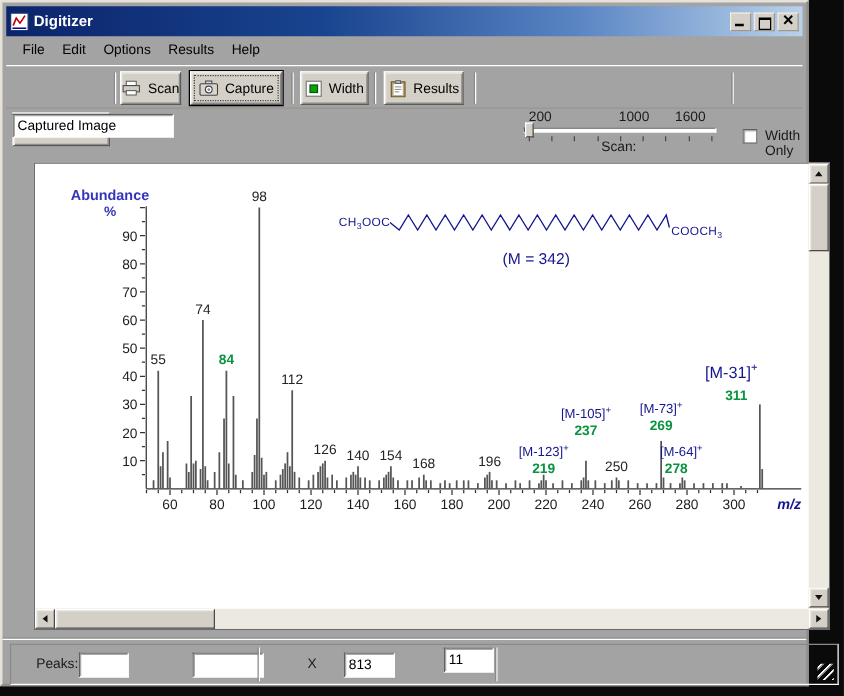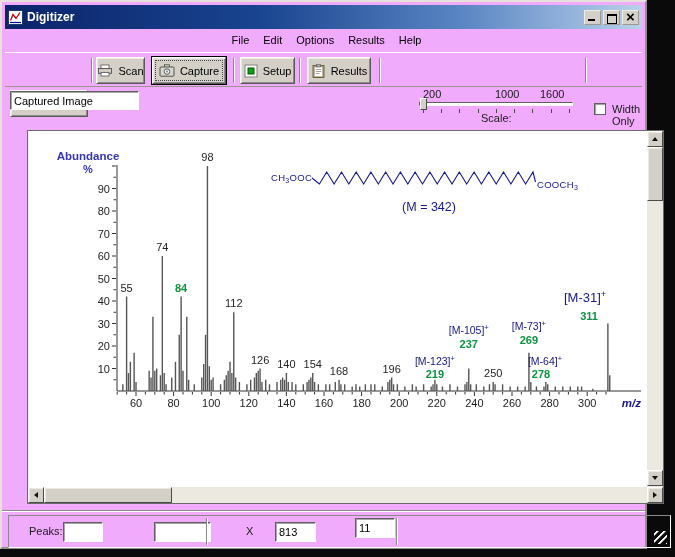--- a/index.html
+++ b/index.html
@@ -1,32 +1,32 @@
 <!DOCTYPE html>
 <html><head>
 <meta charset="utf-8">
 <style>
   html,body{margin:0;padding:0;background:#0a0a0a;width:675px;height:557px;overflow:hidden;
     font-family:"Liberation Sans",sans-serif;}
   *{box-sizing:border-box;}
-  .win{position:absolute;left:0;top:0;width:647px;height:549px;background:#f0abfc;
+  .win{position:absolute;left:0;top:0;width:647px;height:549px;background:#a3a3a3;
     border:2px outset #e6e2da;}
   
   .titlebar{position:absolute;left:3px;top:3px;right:3px;height:24px;
     background:linear-gradient(90deg,#0b246b 0%,#19448f 40%,#5b86c4 72%,#b9d1ea 100%);
     display:flex;align-items:center;padding:0 3px;}
   .ticon{width:15px;height:15px;margin-right:4px;flex:0 0 auto;}
   .ttext{color:#fff;font-weight:bold;font-size:12px;flex:1 1 auto;}
   .wbtns{display:flex;gap:2px;}
   .wbtn{width:17px;height:15px;background:#d4d0c8;border:1px outset #efece5;position:relative;cursor:default;}
   .gmin::before{content:"";position:absolute;left:3px;bottom:3px;width:7px;height:2px;background:#000;}
   .gmax::before{content:"";position:absolute;left:3px;top:3px;width:8px;height:7px;border:1px solid #000;border-top-width:2px;}
   .gcls::before{content:"×";position:absolute;left:0;right:0;top:-3px;text-align:center;font-size:15px;font-weight:bold;color:#000;}
   
-  .menubar{position:absolute;left:3px;top:28px;right:3px;height:21px;padding-left:6px;font-size:11px;text-align:center;}
+  .menubar{position:absolute;left:3px;top:28px;right:3px;height:21px;padding-left:6px;font-size:11px;}
   .mitem{display:inline-block;padding:4px 7px 3px;}
   
   .toolbar{position:absolute;left:3px;top:50px;right:3px;height:35px;
     border-top:1px solid #fff;border-bottom:1px solid #9a968e;}
   .tbtn{position:absolute;top:4px;height:27px;background:#d4d0c8;
     border:1px solid;border-color:#fff #5a5a5a #5a5a5a #fff;
     box-shadow:inset 1px 1px 0 #ece9e2,inset -1px -1px 0 #8a8a8a;
     display:flex;align-items:center;justify-content:center;gap:5px;font-size:11px;color:#000;cursor:default;}
   .tbtn.defbtn{box-shadow:0 0 0 1px #000,inset 1px 1px 0 #ece9e2,inset -1px -1px 0 #8a8a8a;}
   .tbtn.defbtn::after{content:"";position:absolute;inset:3px;outline:1px dotted #444;}
@@ -123,21 +123,21 @@
         <circle cx="8" cy="7.6" r="1.1" fill="#7788aa"></circle>
       </svg>
       <span>Capture</span>
     </div>
     <span class="tsep" style="left:228px;"></span>
     <div class="tbtn" style="left:235px;width:55px;">
       <svg width="14" height="14" viewBox="0 0 14 14">
         <rect x="1" y="1" width="12" height="12" fill="#fff" stroke="#808080"></rect>
         <rect x="4" y="4" width="6" height="6" fill="#0ca00c" stroke="#055a05"></rect>
       </svg>
-      <span>Setup</span>
+      <span>Width</span>
     </div>
     <span class="tsep" style="left:294px;"></span>
     <div class="tbtn" style="left:302px;width:64px;">
       <svg width="15" height="14" viewBox="0 0 15 14">
         <rect x="2" y="1.5" width="11" height="12" fill="#c9a368" stroke="#5a4a1a" stroke-width="0.8"></rect>
         <rect x="3.5" y="3" width="8" height="9.5" fill="#fff" stroke="#999" stroke-width="0.5"></rect>
         <rect x="5.5" y="0.5" width="4" height="2.4" fill="#b0b0b0" stroke="#555" stroke-width="0.6"></rect>
         <path d="M4.8 5.5 h5.4 M4.8 7.5 h5.4 M4.8 9.5 h3.6" stroke="#777" stroke-width="0.7"></path>
       </svg>
       <span>Results</span>
@@ -156,21 +156,21 @@
   <div class="sthumb"></div>
   <span class="stick" style="left:421px;"></span>
   <span class="stick" style="left:439px;"></span>
   <span class="stick" style="left:457px;"></span>
   <span class="stick" style="left:476px;"></span>
   <span class="stick" style="left:494px;"></span>
   <span class="stick" style="left:512px;"></span>
   <span class="stick" style="left:530px;"></span>
   <span class="stick" style="left:549px;"></span>
   <span class="stick" style="left:567px;"></span>
-  <span class="slabel" style="left:479px;top:110px;">Scale:</span>
+  <span class="slabel" style="left:479px;top:110px;">Scan:</span>
 
   <span class="cb"></span>
   <span class="slabel" style="left:610px;top:101px;">Width Only</span>
 
   <div class="chartpanel">
     <svg id="spectrum" width="619" height="357" style="font-family:'Liberation Sans',sans-serif;">
         <line x1="88" y1="33" x2="88" y2="259" stroke="#333" stroke-width="1"></line>
         <line x1="88" y1="259" x2="612" y2="259" stroke="#333" stroke-width="1"></line>
         <line x1="88.2" y1="260" x2="88.2" y2="262.5" stroke="#333" stroke-width="1"></line>
         <line x1="97.6" y1="260" x2="97.6" y2="262.5" stroke="#333" stroke-width="1"></line>

